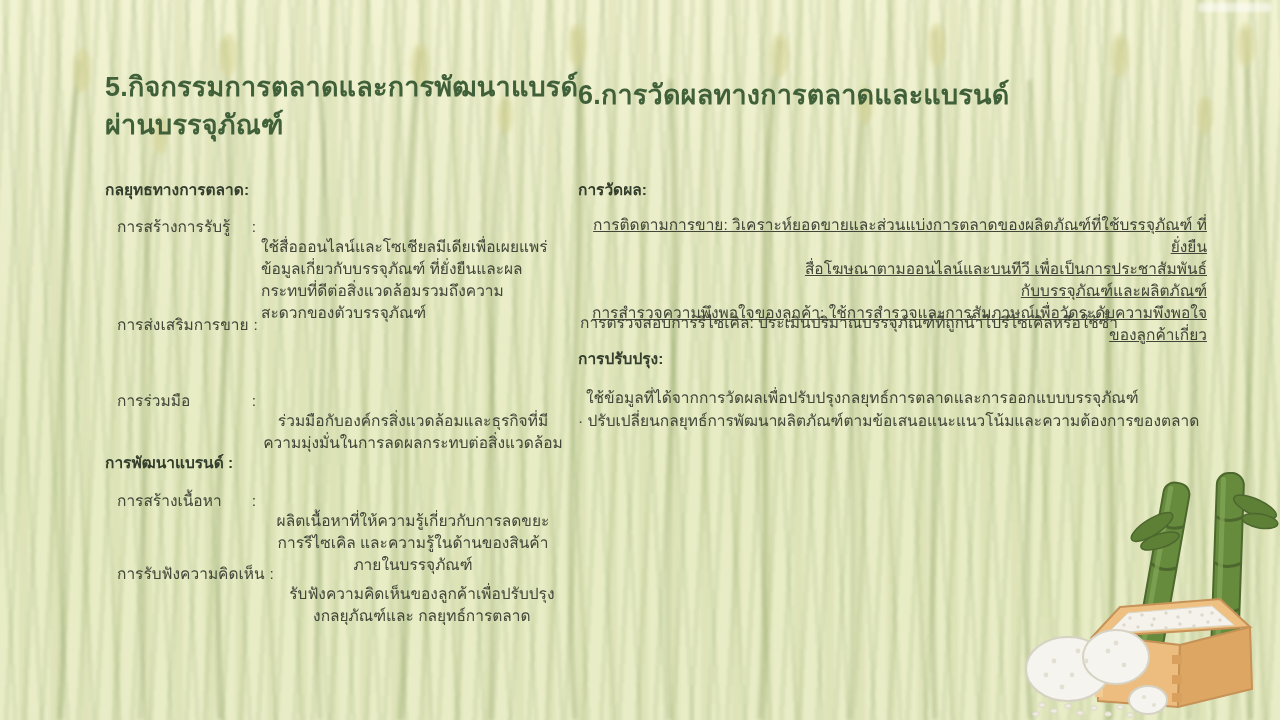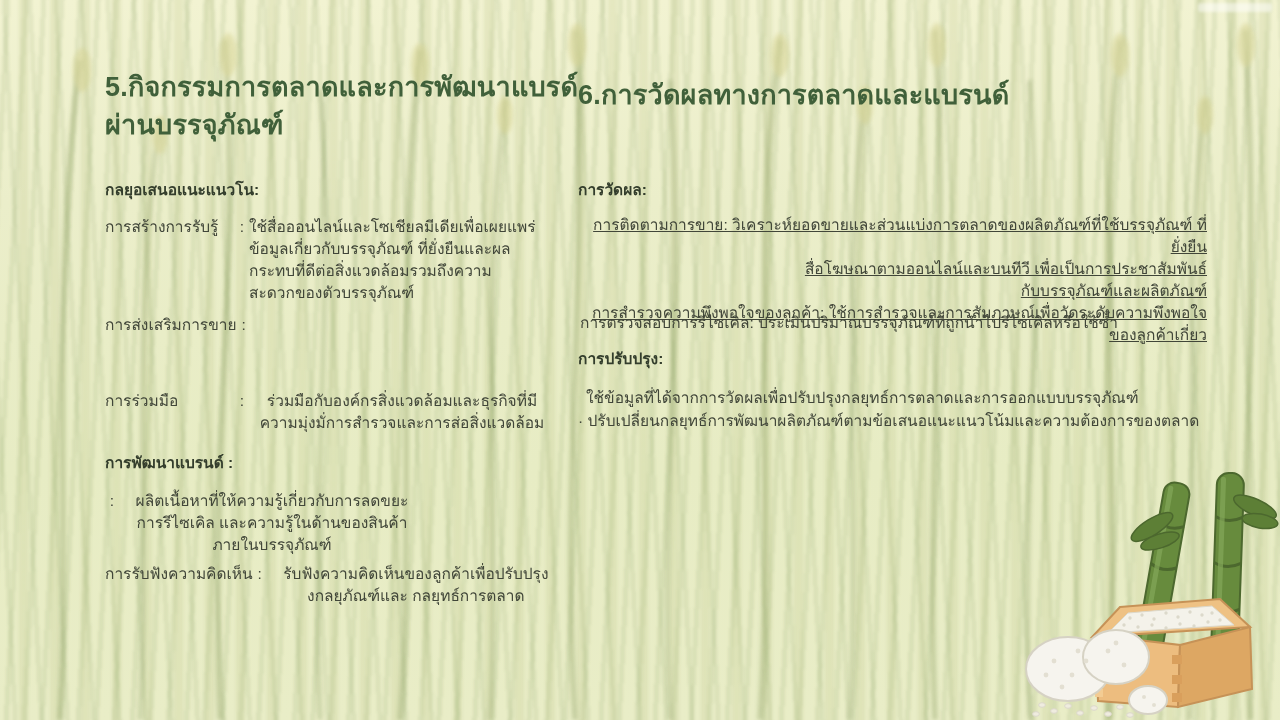--- a/index.html
+++ b/index.html
@@ -25,23 +25,23 @@
     position:absolute;font-weight:bold;font-size:27px;line-height:38px;
     color:var(--title-green,#40603a);letter-spacing:.2px;
   }
   #title-left{left:105px;top:68px;width:480px;}
   #title-right{left:578px;top:76px;width:640px;}
 
   .h-sec{position:absolute;font-size:15.5px;font-weight:bold;color:var(--heading-dark,#333d2c);}
   .body-text{font-size:15.5px;color:var(--body-text,#414639);}
 
   .row{position:absolute;left:105px;display:flex;width:460px;line-height:22px;}
-  .row .lbl{min-width:130px;flex:0 0 auto;}
+  .row .lbl{min-width:130px;flex:0 0 auto;margin-left:12px;}
   .row .col{flex:0 0 14px;text-align:center;}
-  .row .txt{width:306px;}
+  .row .txt{width:306px;margin-top:20px;}
   .txt-left .line{text-align:left;}
   .txt-center .line{text-align:center;}
 
   .rp{position:absolute;left:575px;width:632px;line-height:22px;}
   .rp-center .line{text-align:right;text-decoration:underline;}
   .rp-left .line{text-align:left;}
   .indent-first .line:first-child{padding-left:8px;}
 
   .illus{position:absolute;left:1020px;top:455px;width:260px;height:265px;}
 </style>
@@ -88,21 +88,21 @@
   </svg>
 
   <div class="wm"></div>
 
   <div>
     <div class="page-title" id="title-left">
       <div>5.กิจกรรมการตลาดและการพัฒนาแบรด์</div>
       <div>ผ่านบรรจุภัณฑ์</div>
     </div>
 
-    <div class="h-sec" style="left:105px;top:177px">กลยุอเสนอแนะแนวโน:</div>
+    <div class="h-sec" style="left:105px;top:177px">กลยุทธทางการตลาด:</div>
 
     <div class="row body-text" style="top:216px">
       <div class="lbl">การสร้างการรับรู้</div>
       <div class="col">:</div>
       <div class="txt txt-left">
         <div class="line">ใช้สื่อออนไลน์และโซเชียลมีเดียเพื่อเผยแพร่</div>
         <div class="line">ข้อมูลเกี่ยวกับบรรจุภัณฑ์ ที่ยั่งยืนและผล</div>
         <div class="line">กระทบที่ดีต่อสิ่งแวดล้อมรวมถึงความ</div>
         <div class="line">สะดวกของตัวบรรจุภัณฑ์</div>
       </div>
@@ -111,27 +111,28 @@
     <div class="row body-text" style="top:314px">
       <div class="lbl">การส่งเสริมการขาย</div>
       <div class="col">:</div>
     </div>
 
     <div class="row body-text" style="top:390px">
       <div class="lbl">การร่วมมือ</div>
       <div class="col">:</div>
       <div class="txt txt-center">
         <div class="line">ร่วมมือกับองค์กรสิ่งแวดล้อมและธุรกิจที่มี</div>
-        <div class="line">ความมุ่งมั่การสำรวจและการส่อสิ่งแวดล้อม</div>
+        <div class="line">ความมุ่งมั่นในการลดผลกระทบต่อสิ่งแวดล้อม</div>
       </div>
     </div>
 
     <div class="h-sec" style="left:105px;top:450px">การพัฒนาแบรนด์ :</div>
 
     <div class="row body-text" style="top:490px">
+      <div class="lbl">การสร้างเนื้อหา</div>
       <div class="col">:</div>
       <div class="txt txt-center">
         <div class="line">ผลิตเนื้อหาที่ให้ความรู้เกี่ยวกับการลดขยะ</div>
         <div class="line">การรีไซเคิล และความรู้ในด้านของสินค้า</div>
         <div class="line">ภายในบรรจุภัณฑ์</div>
       </div>
     </div>
 
     <div class="row body-text" style="top:563px">
       <div class="lbl">การรับฟังความคิดเห็น</div>

